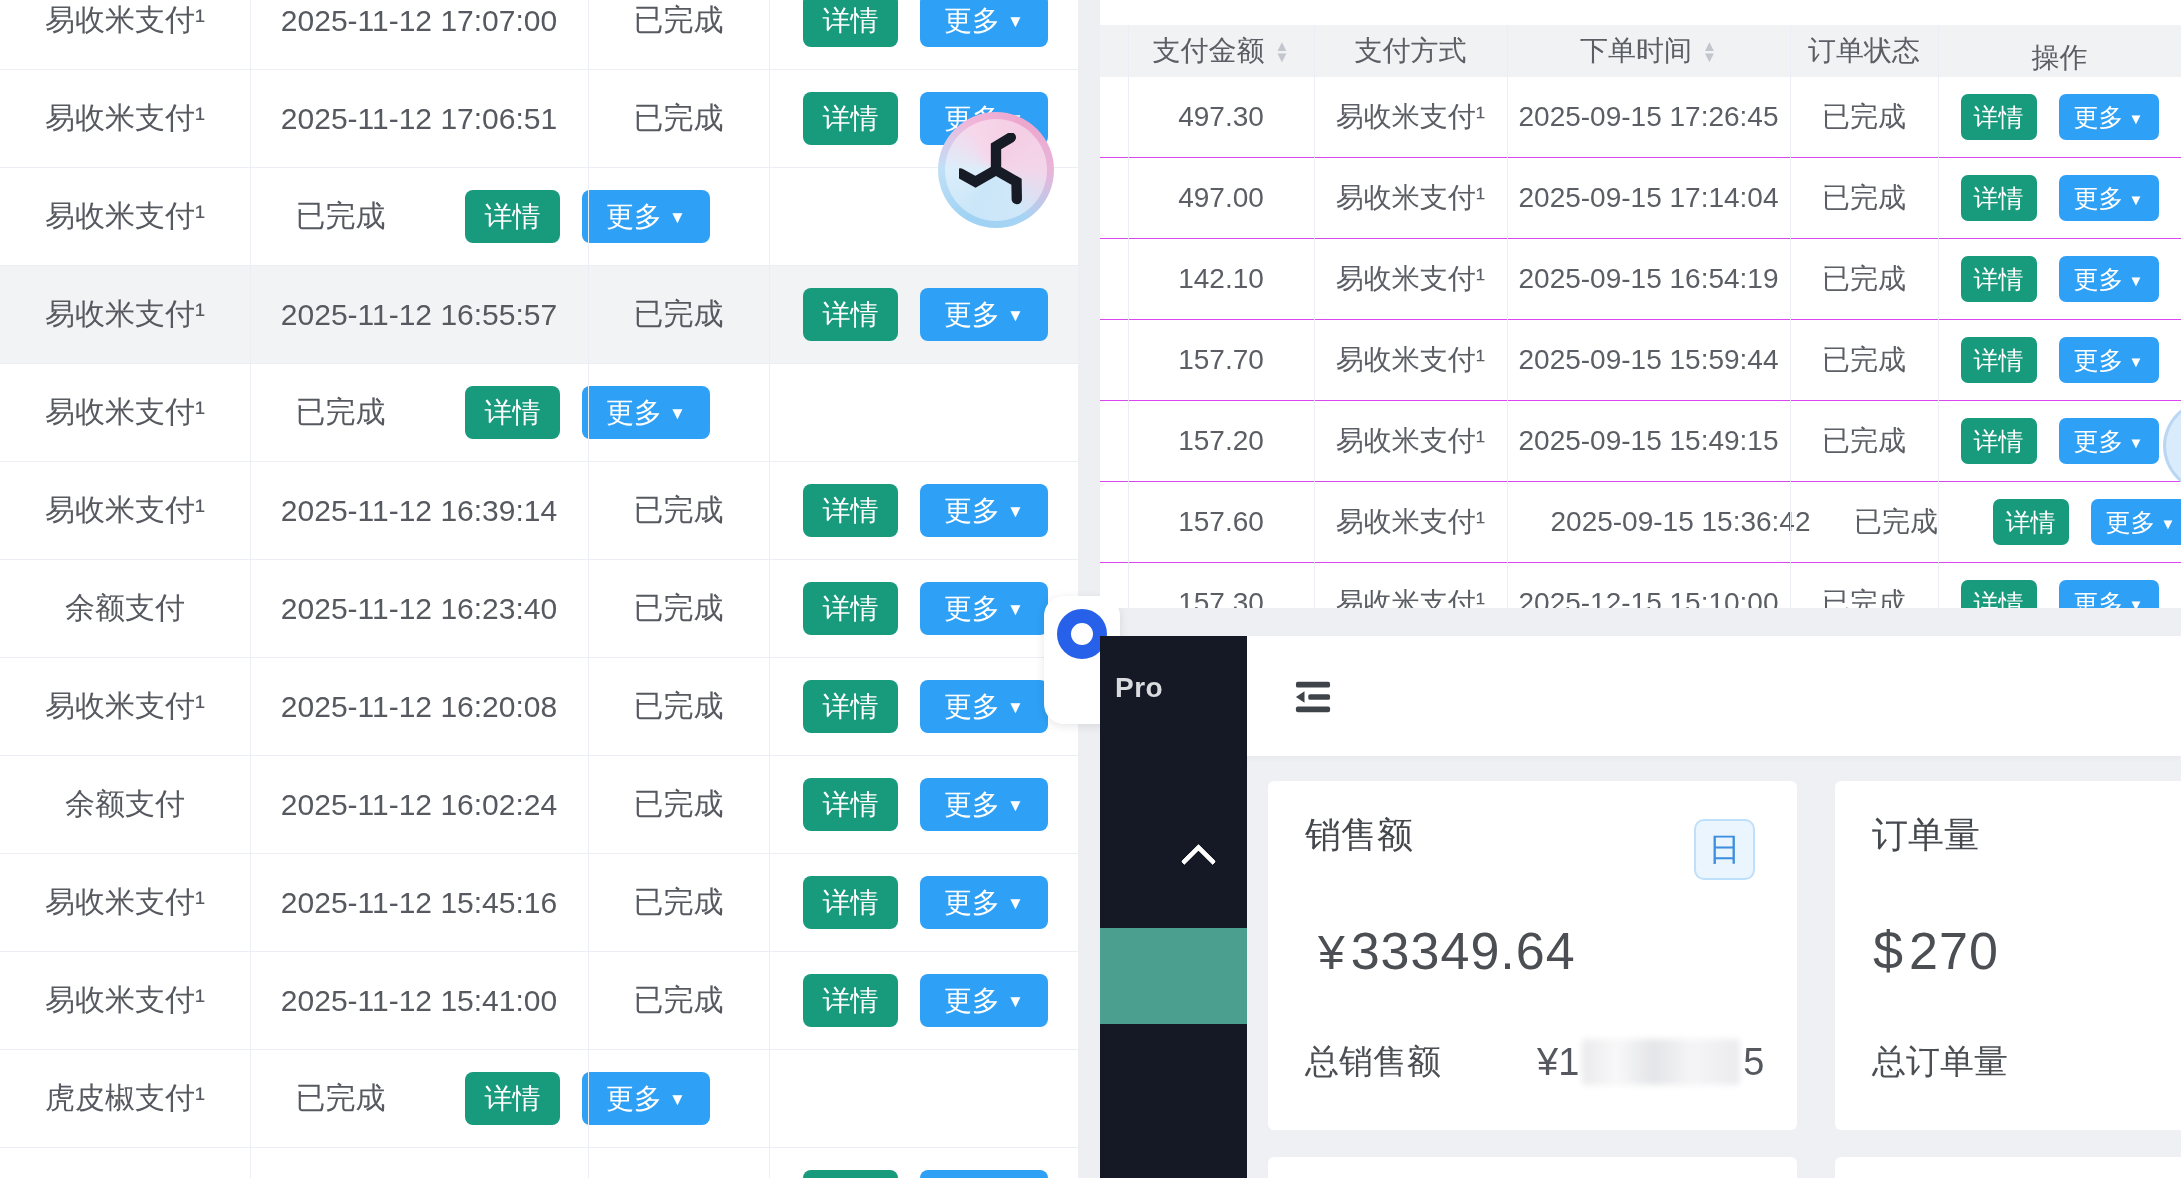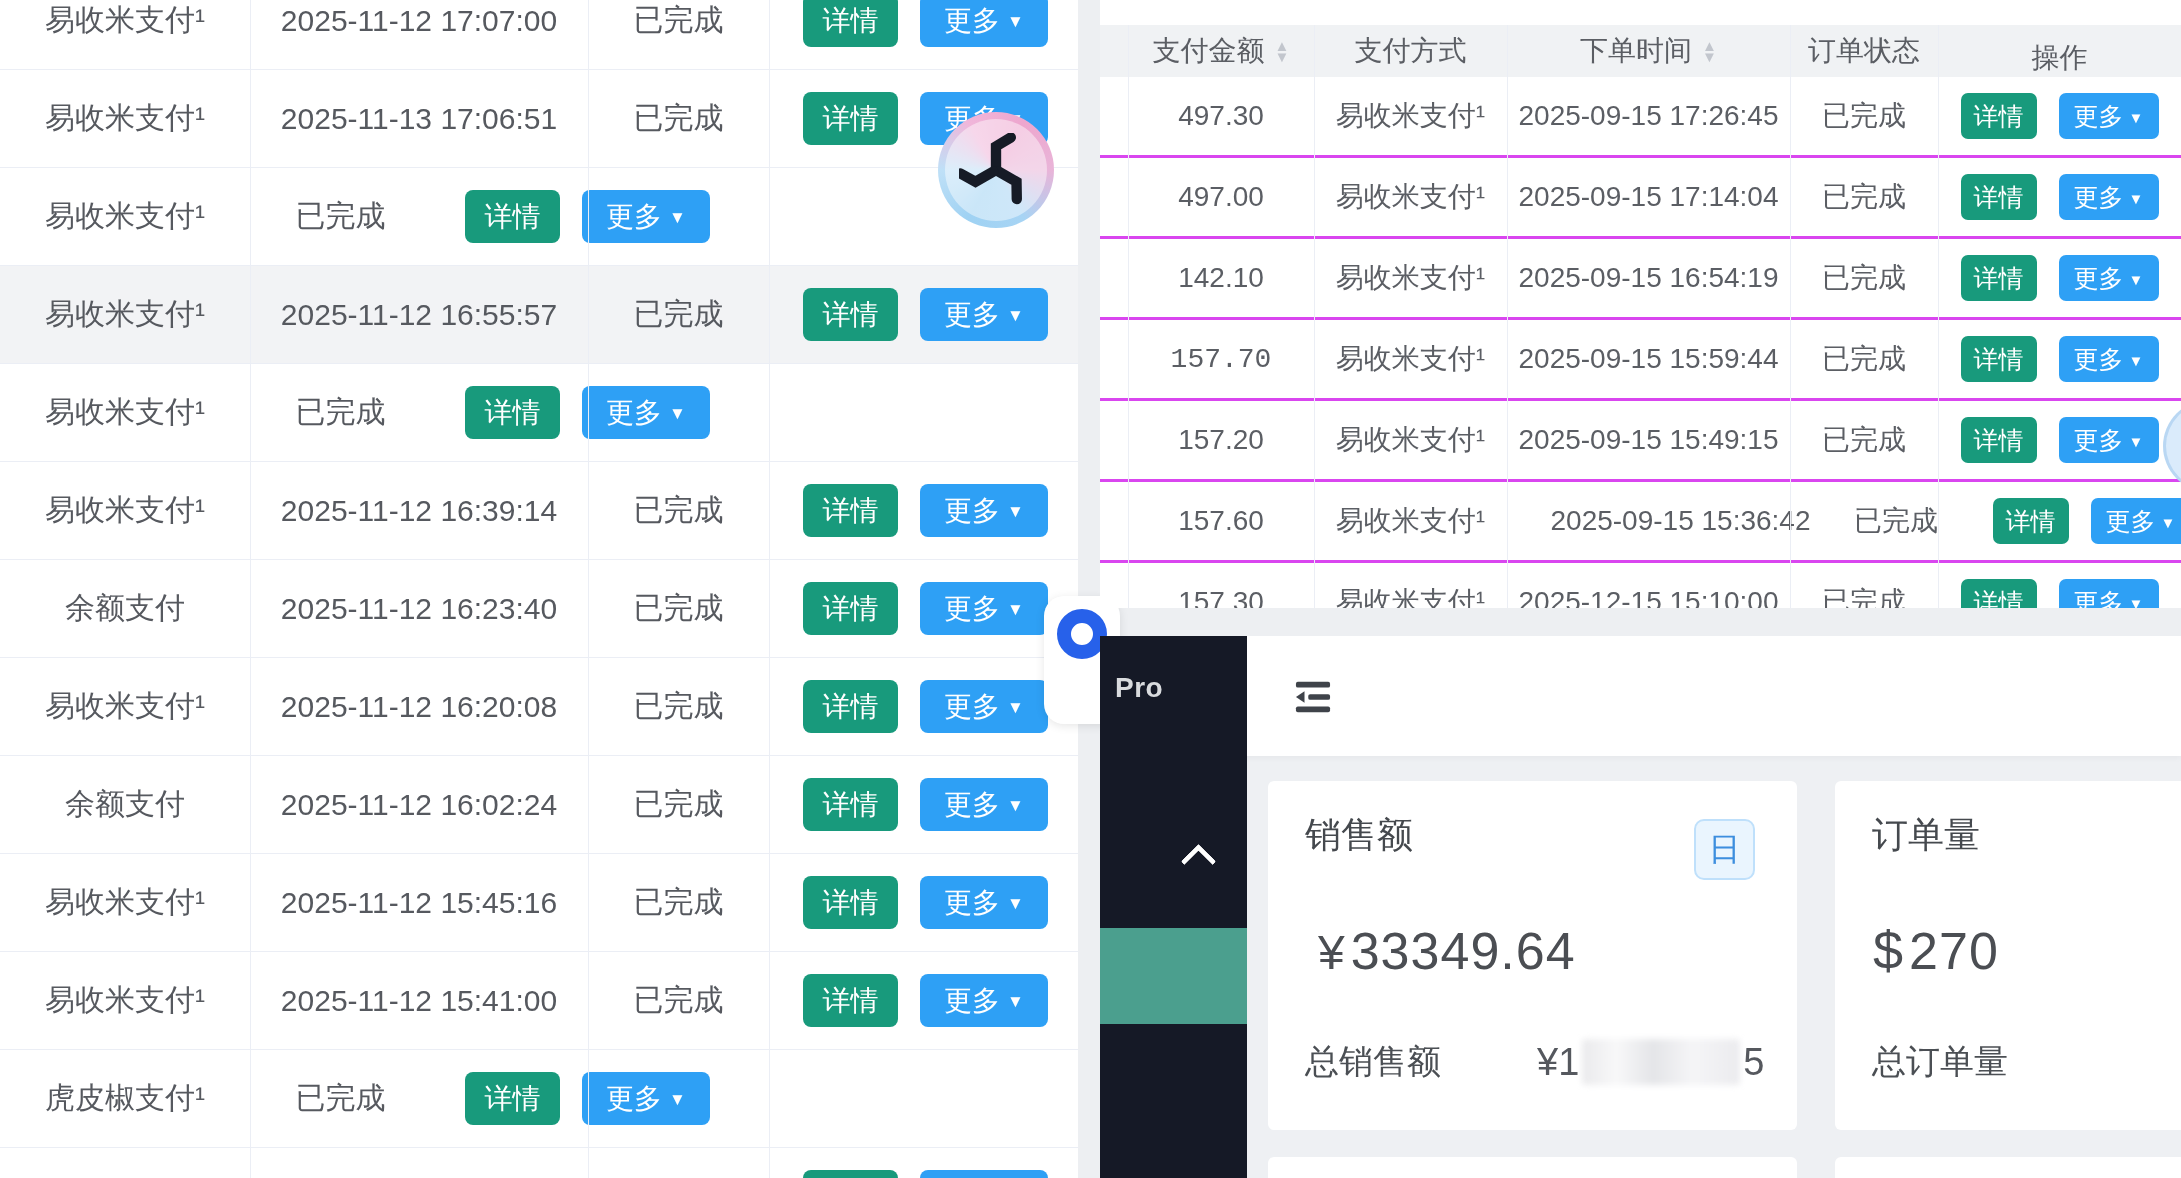--- a/index.html
+++ b/index.html
@@ -30,21 +30,21 @@
   .caret{font-size:17px;margin-left:7px;transform:translateY(1px);}
   .btn-sm .caret{font-size:15px;margin-left:5px;}
   
   .right-panel{position:absolute;left:1100px;top:0;width:1081px;height:608px;background:#fff;overflow:hidden;z-index:3;}
   .right-panel .vline{position:absolute;top:25px;bottom:0;width:1px;background:#ebeef5;}
   .rheader{position:absolute;left:0;top:25px;width:1081px;height:52px;background:#f0f2f4;display:flex;align-items:center;color:#5b5e64;font-size:28px;}
   .rhcell{display:flex;align-items:center;justify-content:center;flex:none;}
   .sort{display:inline-flex;flex-direction:column;margin-left:10px;color:#c2c6cd;}
   .sort span{font-size:15px;line-height:11px;}
   .rrows{position:absolute;left:0;top:77px;width:1081px;}
-  .rrow{display:flex;align-items:center;height:81px;box-sizing:border-box;border-bottom:3px solid #d946ef;color:#5b5e64;font-size:28px;}
+  .rrow{display:flex;align-items:center;height:81px;box-sizing:border-box;border-bottom:1px solid #d946ef;color:#5b5e64;font-size:28px;}
   .rc{flex:none;text-align:center;}
   .rc-actions{display:flex;align-items:center;justify-content:center;gap:22px;}
   
   .dash{position:absolute;left:1100px;top:636px;width:1081px;height:542px;background:#eef0f3;overflow:hidden;z-index:3;}
   .dash-header{position:absolute;left:0;top:0;width:1081px;height:120px;background:#fff;box-shadow:0 2px 6px rgba(0,0,0,0.04);}
   .collapse-btn{position:absolute;left:192px;top:43px;width:42px;height:36px;cursor:pointer;}
   .sidebar{position:absolute;left:0;top:0;width:147px;height:542px;background:#151926;font-weight:bold;}
   .brand{position:absolute;left:15px;top:36px;color:#d9dbde;font-size:28px;letter-spacing:0.5px;}
   .chev-up{position:absolute;left:86px;top:213px;width:20px;height:20px;border-left:5px solid #fff;border-top:5px solid #fff;transform:rotate(45deg);border-radius:2px;cursor:pointer;}
   .menu-active{position:absolute;left:0;top:292px;width:147px;height:96px;background:#4b9f8e;cursor:pointer;}
@@ -83,21 +83,21 @@
         <div class="lc1">易收米支付¹</div>
         <div class="lc2">2025-11-12 17:07:00</div>
         <div class="lc3">已完成</div>
         <div class="lc4">
           <button class="btn btn-g btn-lg">详情</button>
           <button class="btn btn-b btn-lg">更多<span class="caret">▼</span></button>
         </div>
       </div>
       <div class="lrow">
         <div class="lc1">易收米支付¹</div>
-        <div class="lc2">2025-11-13 17:06:51</div>
+        <div class="lc2">2025-11-12 17:06:51</div>
         <div class="lc3">已完成</div>
         <div class="lc4">
           <button class="btn btn-g btn-lg">详情</button>
           <button class="btn btn-b btn-lg">更多<span class="caret">▼</span></button>
         </div>
       </div>
       <div class="lrow">
         <div class="lc1">易收米支付¹</div>
         <div class="lc3">已完成</div>
         <div class="lc4">
@@ -255,21 +255,21 @@
         <div class="rc" style="width: 193px;">易收米支付¹</div>
         <div class="rc" style="width: 283px;">2025-09-15 16:54:19</div>
         <div class="rc" style="width: 148px;">已完成</div>
         <div class="rc rc-actions" style="width: 243px;">
           <button class="btn btn-g btn-sm">详情</button>
           <button class="btn btn-b btn-sm">更多<span class="caret">▼</span></button>
         </div>
       </div>
       <div class="rrow">
         <div class="rc" style="width: 28px;"></div>
-        <div class="rc" style="width: 186px; font-family: Liberation Mono, monospace;">157.70</div>
+        <div class="rc" style="width: 186px;">157.70</div>
         <div class="rc" style="width: 193px;">易收米支付¹</div>
         <div class="rc" style="width: 283px;">2025-09-15 15:59:44</div>
         <div class="rc" style="width: 148px;">已完成</div>
         <div class="rc rc-actions" style="width: 243px;">
           <button class="btn btn-g btn-sm">详情</button>
           <button class="btn btn-b btn-sm">更多<span class="caret">▼</span></button>
         </div>
       </div>
       <div class="rrow">
         <div class="rc" style="width: 28px;"></div>

